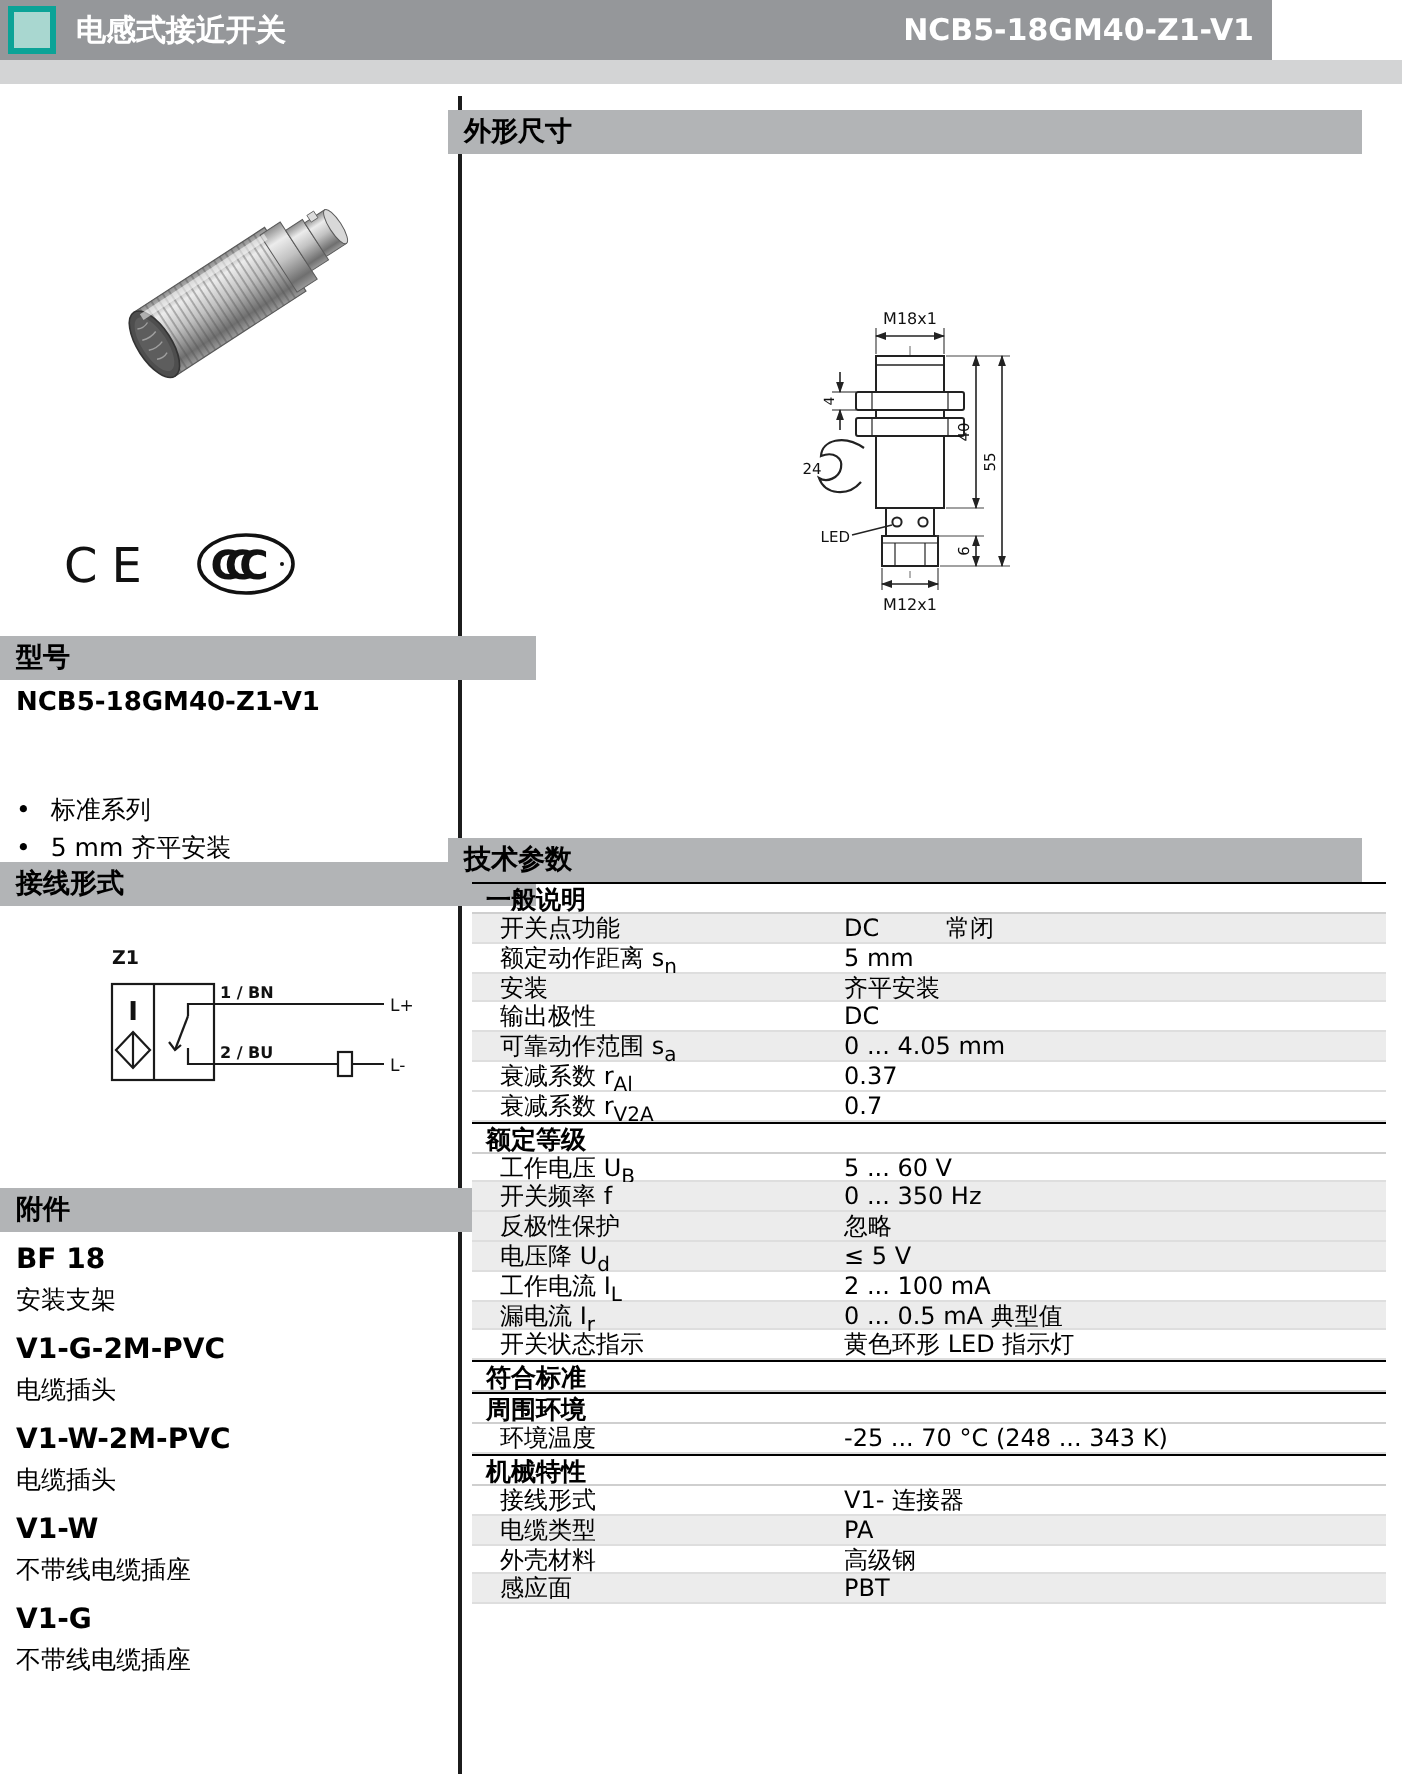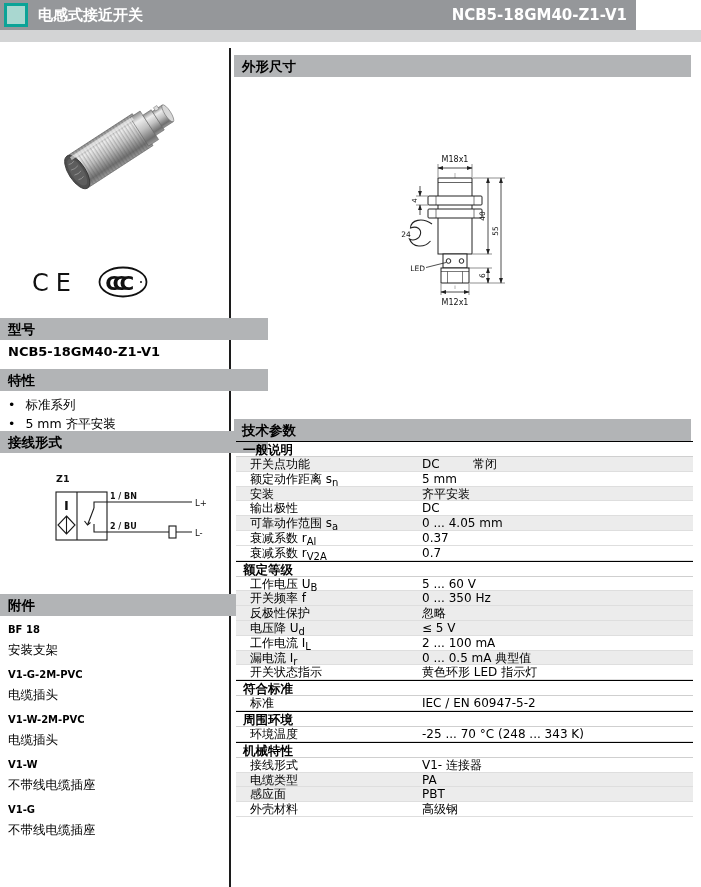--- a/index.html
+++ b/index.html
@@ -14,29 +14,29 @@
             color:#fff;font-weight:bold;font-size:15px;}
   .toppart{position:absolute;right:9px;top:0;height:30px;line-height:30px;
            color:#fff;font-weight:bold;font-size:15px;}
   .subbar{position:absolute;left:0;top:30px;width:701px;height:12px;background:#d3d4d5;}
   .vdivider{position:absolute;left:229px;top:48px;width:2px;height:839px;background:#1c1c1c;}
 
   
   .section-bar{position:absolute;background:#b2b4b6;height:22px;line-height:22px;
                font-weight:bold;font-size:13.5px;padding-left:8px;box-sizing:border-box;}
   .bar-left{left:0;width:268px;}
-  .bar-right{left:234px;width:457px;}
+  .bar-right{left:224px;width:457px;}
 
   
   .model-value{position:absolute;left:8px;top:344px;font-weight:bold;font-size:13px;}
   .features-list{position:absolute;left:8px;top:395px;font-size:12.5px;}
   .feature-item{line-height:19px;}
   .feature-item .bullet::before{content:"\2022";margin-right:10px;}
   .accessories-list{position:absolute;left:8px;top:620px;font-size:12.5px;}
-  .acc-name{font-weight:bold;font-size:10px;line-height:20px;}
+  .acc-name{font-weight:bold;font-size:14px;line-height:20px;}
   .acc-desc{line-height:20px;margin-bottom:5px;}
 
   
   .tech-table{position:absolute;left:236px;top:441px;width:457px;font-size:12px;}
   .tgroup-heading{border-top:1.5px solid #000;border-bottom:1px solid #cfcfcf;
                   height:16px;line-height:15px;font-weight:bold;font-size:12.5px;
                   padding-left:7px;box-sizing:border-box;}
   .trow{position:relative;height:14.8px;line-height:14.8px;border-bottom:1px solid #dedede;
         box-sizing:border-box;white-space:nowrap;}
   .trow.shade{background:#ececec;}
@@ -93,21 +93,20 @@
     <g>
       <ellipse cx="95" cy="19" rx="23.5" ry="14.5" fill="none" stroke="#111" stroke-width="1.8"></ellipse>
       <text x="88" y="26.5" text-anchor="middle" font-size="20" font-weight="bold" letter-spacing="-7.5" fill="#111">CCC</text>
       <circle cx="113" cy="19" r="1" fill="#111"></circle>
     </g>
   </svg>
 
   <div class="section-bar bar-left" style="top:318px;">型号</div>
   <div class="model-value">NCB5-18GM40-Z1-V1</div>
 
-  <div class="section-bar bar-left" style="top:369px;">特性</div>
   <div class="features-list" id="features-list">
       <div class="feature-item"><span class="bullet"></span><span>标准系列</span></div>
       <div class="feature-item"><span class="bullet"></span><span>5 mm 齐平安装</span></div>
     </div>
 
   <div class="section-bar bar-left" style="top:431px;">接线形式</div>
   <svg style="position:absolute;left:32px;top:464px;" width="180" height="112" viewBox="0 0 180 112">
     <g stroke="#1a1a1a" stroke-width="1.1" fill="none">
       <rect x="24" y="28" width="51" height="48"></rect>
       <line x1="45" y1="28" x2="45" y2="76"></line>
@@ -238,41 +237,37 @@
         <span class="tvalue">忽略</span>
       </div>
       <div class="trow shade"><span class="tlabel" style="position: relative;">电压降  U<sub>d</sub></span><span class="tvalue">≤ 5 V</span></div>
       <div class="trow"><span class="tlabel" style="position: relative;">工作电流  I<sub>L</sub></span><span class="tvalue">2 ... 100 mA</span></div>
       <div class="trow shade"><span class="tlabel" style="position: relative;">漏电流 I<sub>r</sub></span><span class="tvalue">0 ... 0.5 mA 典型值</span></div>
       <div class="trow">
         <span class="tlabel">开关状态指示</span>
         <span class="tvalue">黄色环形 LED 指示灯</span>
       </div>
       <div class="tgroup-heading">符合标准</div>
-      <div class="trow">
-        <span class="tlabel">标准</span>
-        <span class="tvalue">IEC / EN 60947-5-2</span>
-      </div>
       <div class="tgroup-heading">周围环境</div>
       <div class="trow">
         <span class="tlabel">环境温度</span>
         <span class="tvalue">-25 ... 70 °C (248 ... 343 K)</span>
       </div>
       <div class="tgroup-heading">机械特性</div>
       <div class="trow">
         <span class="tlabel">接线形式</span>
         <span class="tvalue">V1- 连接器</span>
       </div>
       <div class="trow shade">
         <span class="tlabel">电缆类型</span>
         <span class="tvalue">PA</span>
       </div>
+      <div class="trow">
+        <span class="tlabel">外壳材料</span>
+        <span class="tvalue">高级钢</span>
+      </div>
       <div class="trow shade">
         <span class="tlabel">感应面</span>
         <span class="tvalue">PBT</span>
       </div>
-      <div class="trow">
-        <span class="tlabel">外壳材料</span>
-        <span class="tvalue">高级钢</span>
-      </div>
     </div>
 
 </div>
 
 </body></html>

